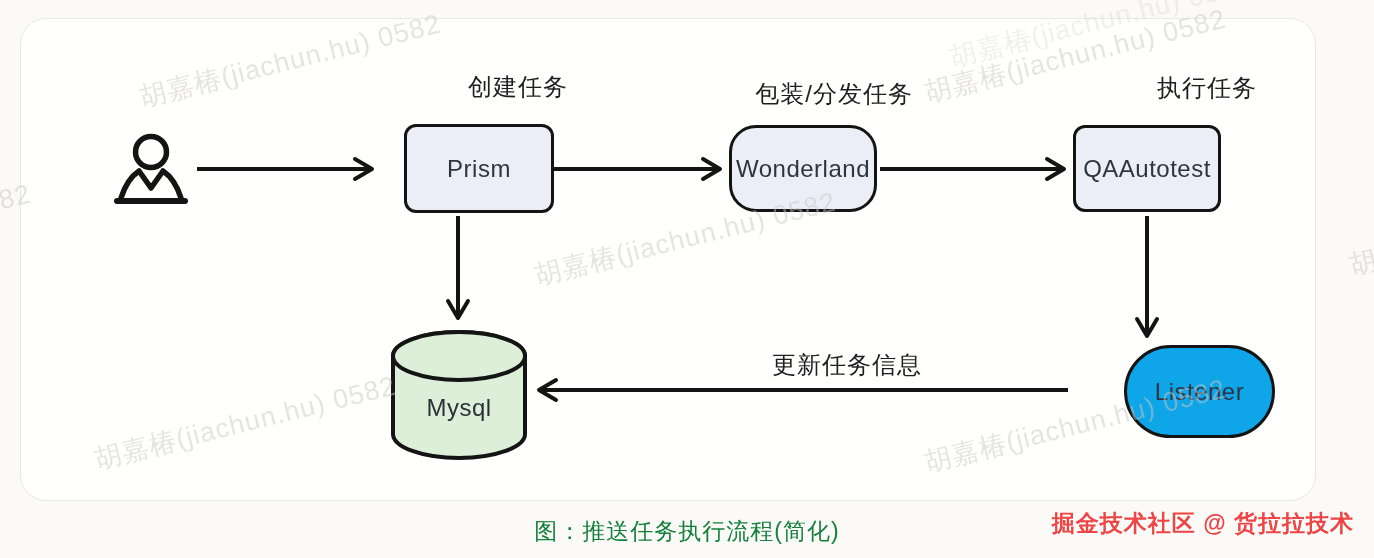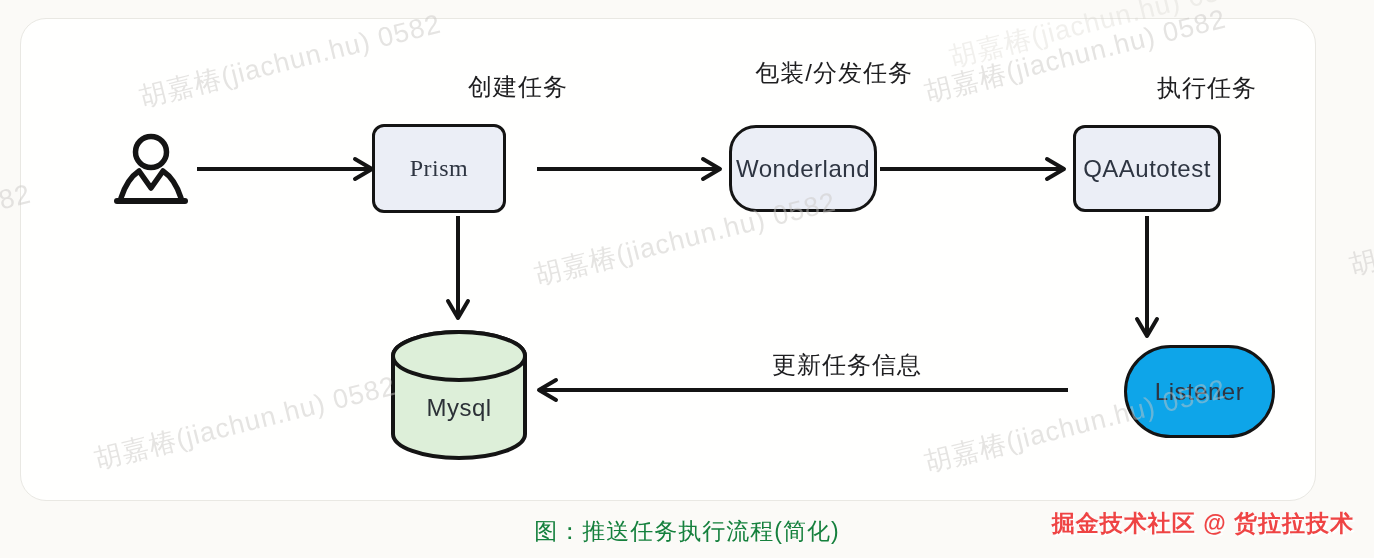--- a/index.html
+++ b/index.html
@@ -12,30 +12,30 @@
     position:absolute;left:20px;top:18px;width:1296px;height:483px;
     background:#fffffe;border:1px solid #e9e8e3;border-radius:26px;
     box-sizing:border-box;z-index:1;
   }
   .svg-layer{position:absolute;left:0;top:0;z-index:2;pointer-events:none;}
   .node{
     position:absolute;z-index:3;display:flex;align-items:center;justify-content:center;
     border:3.5px solid #141414;border-radius:12px;background:#ebeef6;
     font-size:24px;color:#2e3542;box-sizing:border-box;letter-spacing:.5px;
   }
-  .node-prism{left:372px;top:124px;width:134px;height:89px;font-family:Liberation Serif, serif;}
+  .node-prism{left:404px;top:124px;width:150px;height:89px;}
   .node-wonderland{left:729px;top:125px;width:148px;height:87px;border-radius:27px;}
   .node-qaautotest{left:1073px;top:125px;width:148px;height:87px;}
   .node-listener{left:1124px;top:345px;width:151px;height:93px;border-radius:47px;background:#0ea5e9;}
   .stage-label{
     position:absolute;z-index:3;width:220px;text-align:right;
     font-size:24px;color:#1e1e20;letter-spacing:1px;
   }
   .lbl-create{left:348px;top:71px;}
-  .lbl-dispatch{left:693px;top:57px;}
+  .lbl-dispatch{left:693px;top:78px;}
   .lbl-execute{left:1037px;top:72px;}
   .lbl-update{left:702px;top:349px;}
   .mysql-label{
     position:absolute;z-index:3;left:399px;top:394px;width:120px;text-align:center;
     font-size:24px;color:#2c3137;letter-spacing:.5px;
   }
   .caption{
     position:absolute;z-index:3;left:0;top:516px;width:1374px;text-align:center;
     font-size:23px;color:#15803d;letter-spacing:1px;
   }

